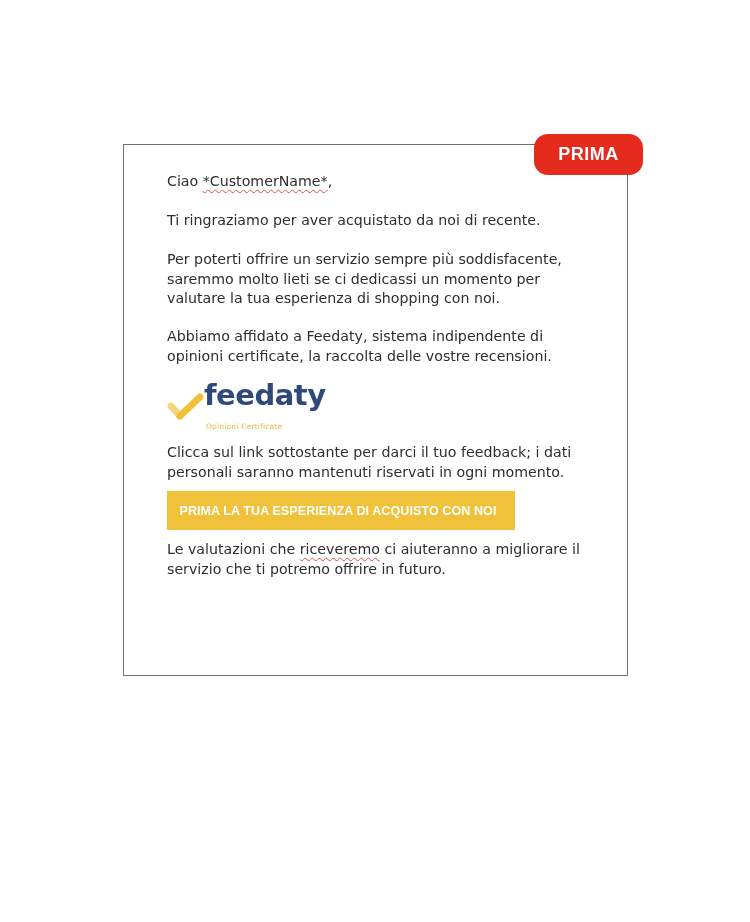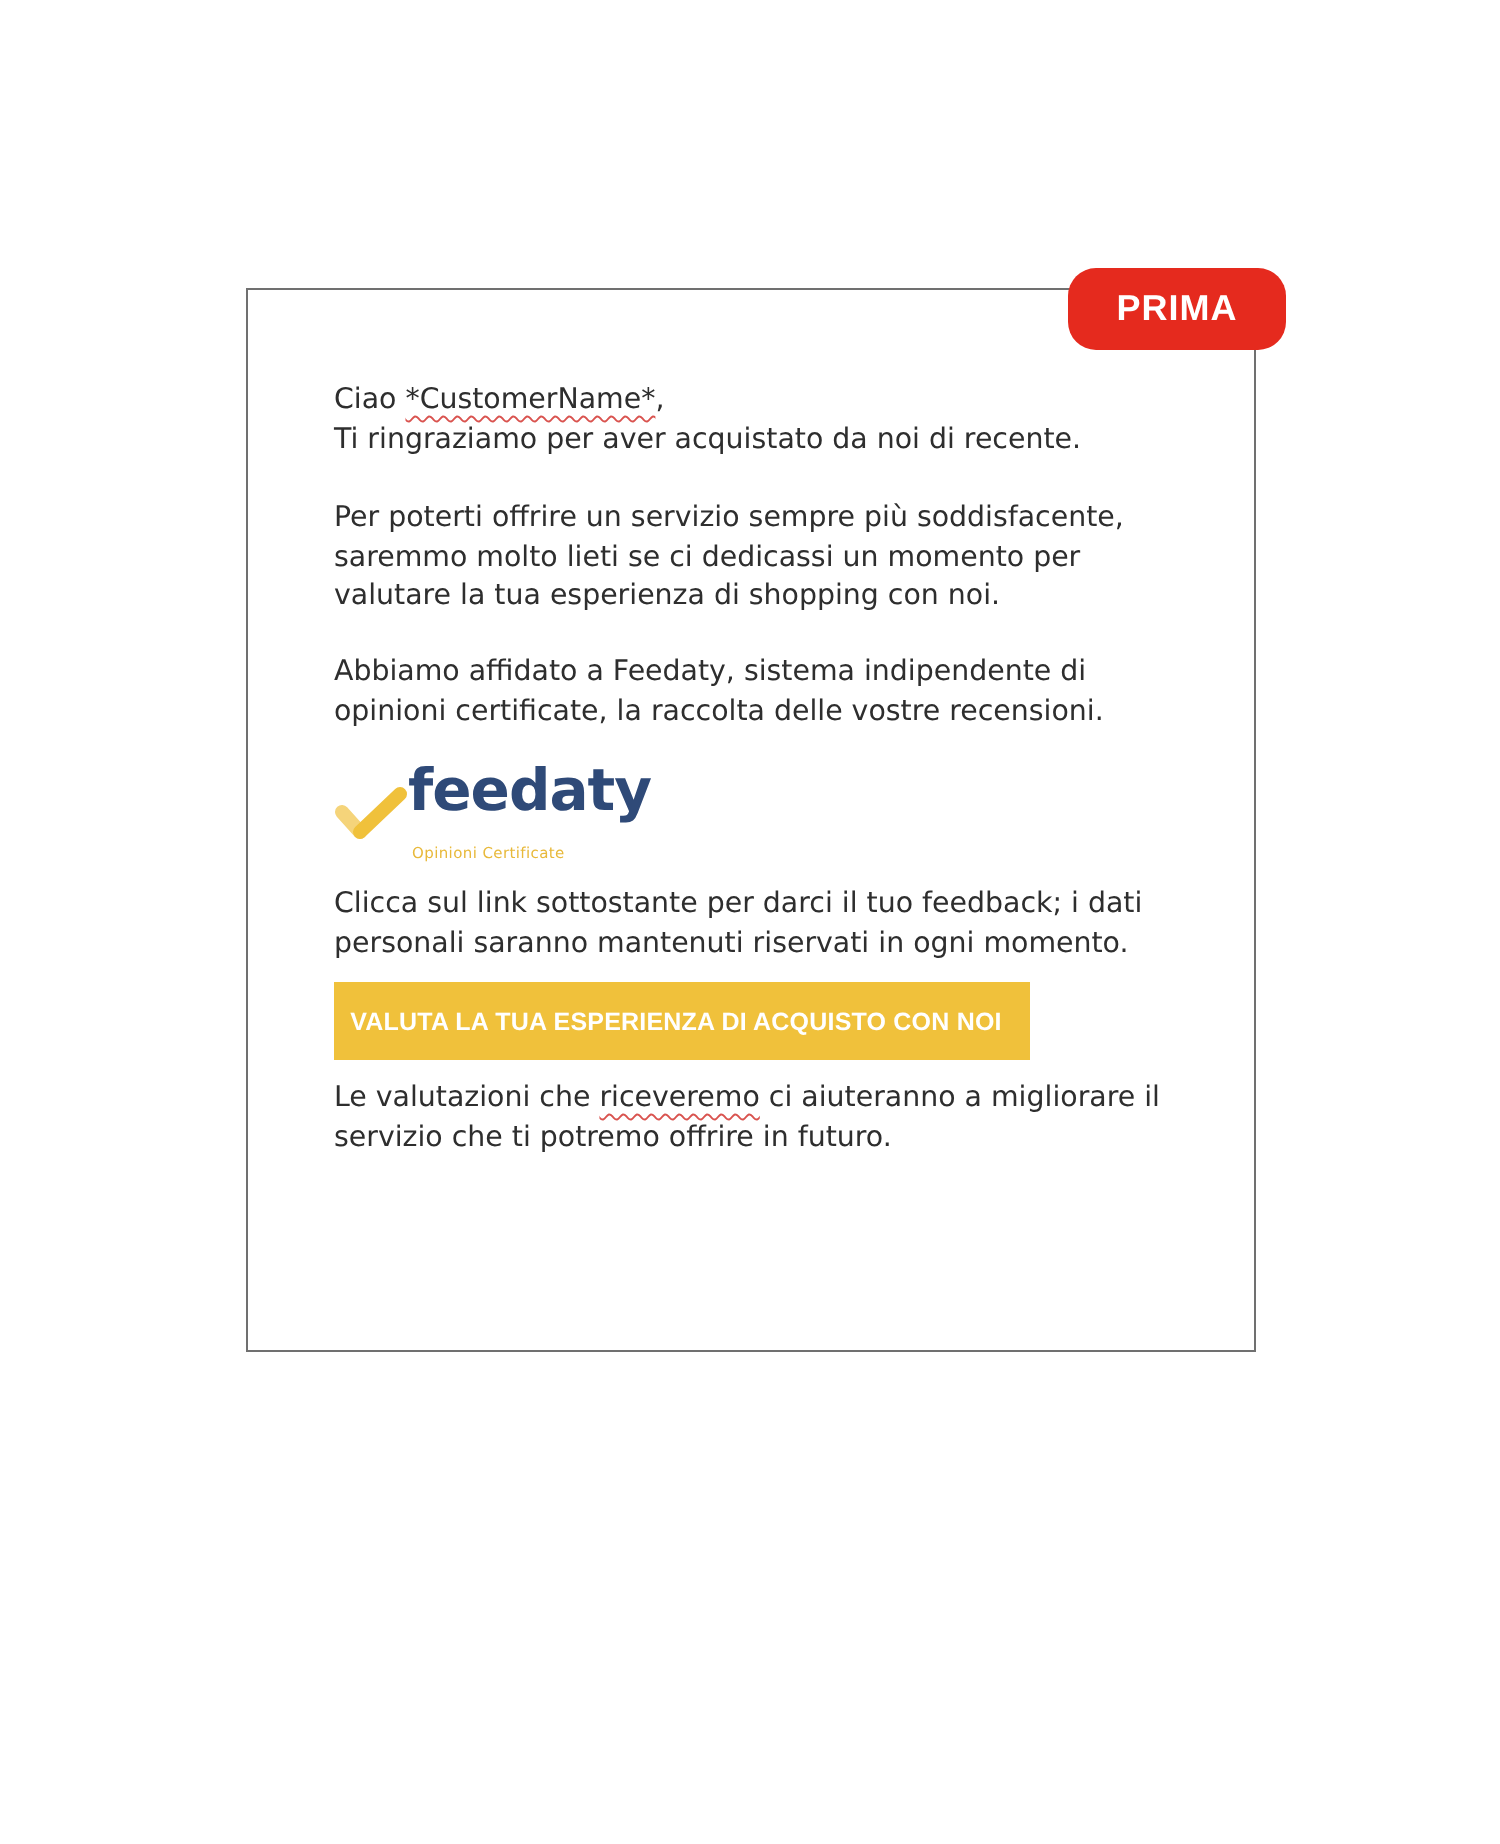--- a/index.html
+++ b/index.html
@@ -56,21 +56,21 @@
     }
     .line {
       display: block;
       white-space: nowrap;
     }
     .squiggle {
       text-decoration: underline wavy #d9534f;
       text-decoration-thickness: 1px;
       text-underline-offset: 3px;
     }
-    .p-greeting { position: absolute; top: 0; margin-top: 19px; }
+    .p-greeting { position: absolute; top: 0; }
     .p-thanks { position: absolute; top: 39px; }
     .p-offer { position: absolute; top: 78px; }
     .p-feedaty { position: absolute; top: 155px; }
     .logo {
       position: absolute;
       top: 218px;
       left: 0;
       width: 150px;
       height: 40px;
     }
@@ -153,21 +153,21 @@
     </svg>
     <span class="logo-word">feedaty</span>
     <span class="logo-tag">Opinioni Certificate</span>
   </div>
 
   <p class="para p-click">
     <span class="line">Clicca sul link sottostante per darci il tuo feedback; i dati</span>
     <span class="line">personali saranno mantenuti riservati in ogni momento.</span>
   </p>
 
-  <button class="cta-button">VALUTA LA TUA ESPERIENZA DI ACQUISTO CON NOI</button>
+  <button class="cta-button">PRIMA LA TUA ESPERIENZA DI ACQUISTO CON NOI</button>
 
   <p class="para p-ratings">
     <span class="line"><span>Le valutazioni che </span><span class="squiggle">riceveremo</span><span> ci aiuteranno a migliorare il</span></span>
     <span class="line">servizio che ti potremo offrire in futuro.</span>
   </p>
 
   <p class="para p-signoff">
   </p>
 
 </div>

